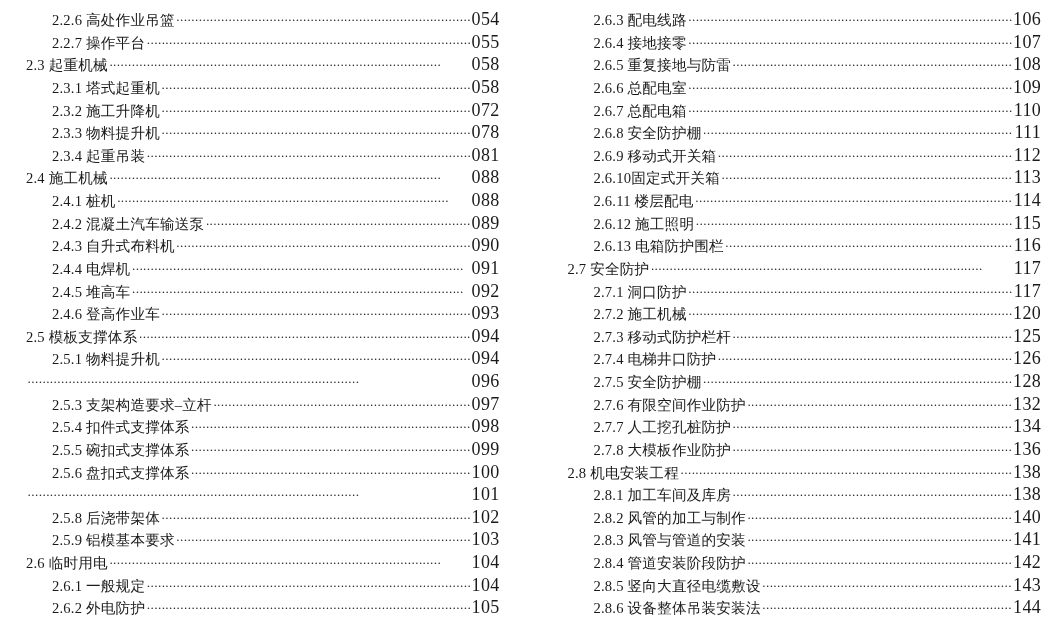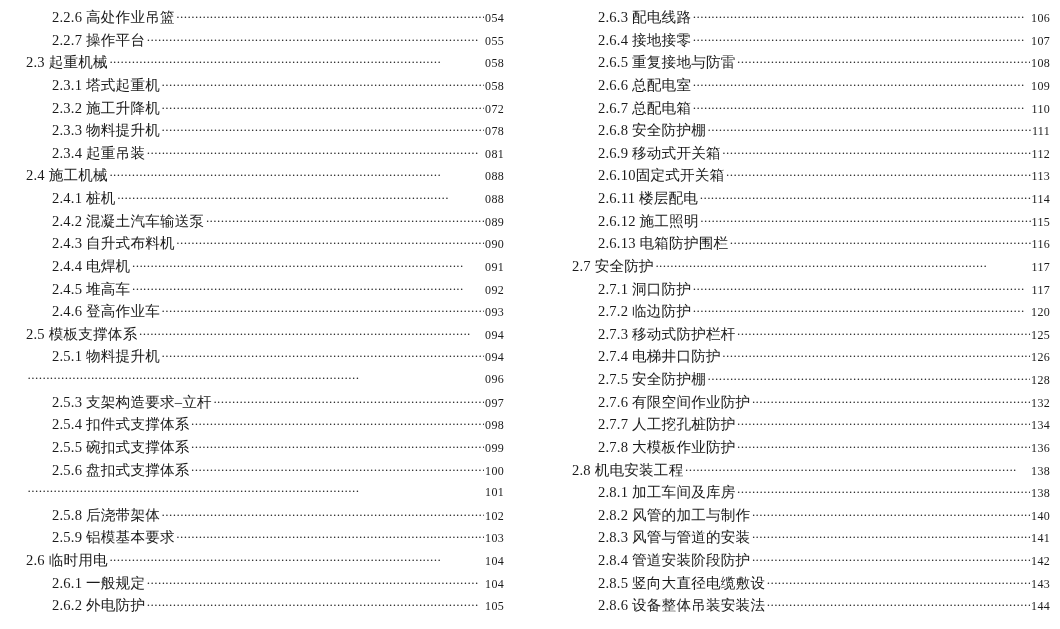--- a/index.html
+++ b/index.html
@@ -12,21 +12,21 @@
     height: 629px;
     font-family: "Liberation Serif", "DejaVu Serif", serif;
     color: #1a1a1a;
     overflow: hidden;
   }
   .page {
     position: relative;
     width: 1060px;
     height: 629px;
     box-sizing: border-box;
-    padding: 10px 10px 8px 26px;
+    padding: 10px 19px 8px 26px;
     display: flex;
     flex-direction: row;
     gap: 0;
   }
   .column {
     width: 50%;
     box-sizing: border-box;
     display: flex;
     flex-direction: column;
   }
@@ -55,21 +55,21 @@
     margin: 0 1px;
     color: #2a2a2a;
     font-size: 13px;
     position: relative;
     top: -1px;
     letter-spacing: -0.6px;
   }
   .toc-entry .page-no {
     flex: 0 0 auto;
     text-align: right;
-    font-size: 12px;
+    font-size: 18px;
     letter-spacing: 0.3px;
   }
   
   .lvl-1 .label { padding-left: 0px; }
   .lvl-2 .label { padding-left: 26px; }
 </style>
 </head>
 <body>
 
 <div class="page">
@@ -268,21 +268,21 @@
         <span class="label">2.7 安全防护</span>
         <span class="leader">·························································································</span>
         <span class="page-no">117</span>
       </div>
       <div class="toc-entry lvl-2">
         <span class="label">2.7.1 洞口防护</span>
         <span class="leader">·························································································</span>
         <span class="page-no">117</span>
       </div>
       <div class="toc-entry lvl-2">
-        <span class="label">2.7.2 临边防护</span>
+        <span class="label">2.7.2 施工机械</span>
         <span class="leader">·························································································</span>
         <span class="page-no">120</span>
       </div>
       <div class="toc-entry lvl-2">
         <span class="label">2.7.3 移动式防护栏杆</span>
         <span class="leader">·························································································</span>
         <span class="page-no">125</span>
       </div>
       <div class="toc-entry lvl-2">
         <span class="label">2.7.4 电梯井口防护</span>

